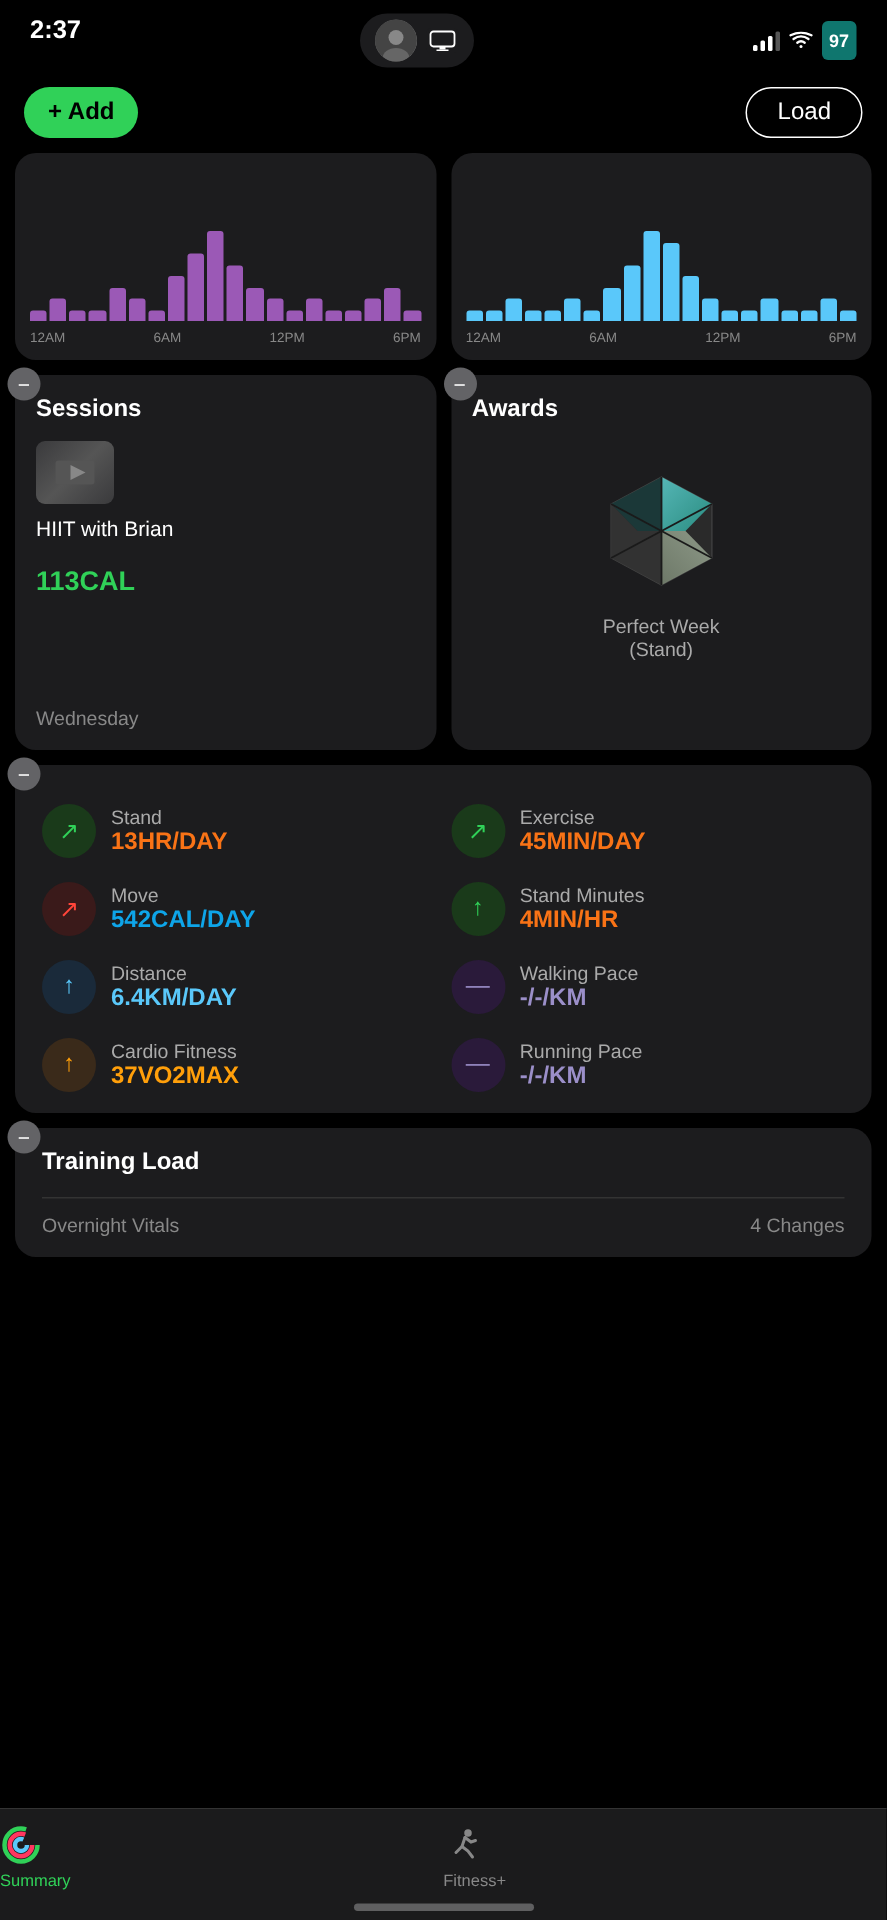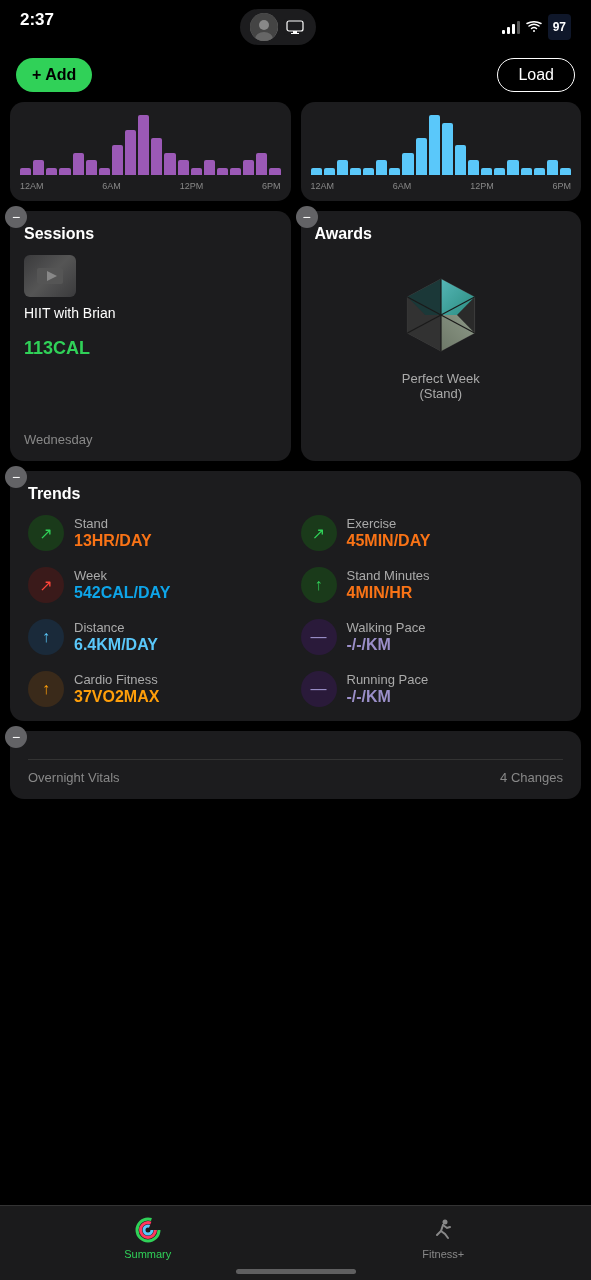--- a/index.html
+++ b/index.html
@@ -81,21 +81,21 @@
 
     .signal-bar {
       width: 3px;
       background: #fff;
       border-radius: 1px;
     }
 
     .battery {
       display: flex;
       align-items: center;
-      background: #0f172a;
+      background: #0f766e;
       border-radius: 4px;
       padding: 6px 5px;
       font-size: 12px;
       font-weight: 600;
       gap: 2px;
     }
 
     
     .top-bar {
       display: flex;
@@ -426,21 +426,21 @@
       display: flex;
       justify-content: space-around;
       align-items: center;
       padding: 10px 0 20px 0;
       backdrop-filter: blur(10px);
     }
 
     .tab-item {
       display: flex;
       flex-direction: column;
-      align-items: center;
+      align-items: flex-start;
       gap: 4px;
       cursor: pointer;
       flex: 1;
     }
 
     .tab-icon {
       width: 28px;
       height: 28px;
       display: flex;
       align-items: center;
@@ -468,21 +468,21 @@
 
     .scroll-content {
       padding-bottom: 100px;
     }
 
     
     .top-charts-row {
       display: flex;
       gap: 10px;
       margin-bottom: 10px;
-      height: 99px;
+      height: 138px;
     }
 
     .top-chart-card {
       flex: 1;
       background: #1c1c1e;
       border-radius: 14px;
       padding: 10px;
       display: flex;
       flex-direction: column;
       justify-content: flex-end;
@@ -654,21 +654,20 @@
       <div class="award-name">
         <span>Perfect Week</span><br>
         <span>(Stand)</span>
       </div>
     </div>
 
   </div>
 
   <div class="full-card">
     <div class="remove-btn">−</div>
-    <div class="card-header">Trends</div>
     <div class="trends-grid" id="trends-grid">
         <div class="trend-item">
       <div class="trend-arrow" style="background:#1a3a1a; color:#30d158">
         ↗
       </div>
       <div class="trend-text">
         <div class="trend-label">Stand</div>
         <div class="trend-value green">13HR/DAY</div>
       </div>
     </div>
@@ -679,21 +678,21 @@
       <div class="trend-text">
         <div class="trend-label">Exercise</div>
         <div class="trend-value green">45MIN/DAY</div>
       </div>
     </div>
         <div class="trend-item">
       <div class="trend-arrow" style="background:#3a1a1a; color:#ff453a">
         ↗
       </div>
       <div class="trend-text">
-        <div class="trend-label">Week</div>
+        <div class="trend-label">Move</div>
         <div class="trend-value red">542CAL/DAY</div>
       </div>
     </div>
         <div class="trend-item">
       <div class="trend-arrow" style="background:#1a3a1a; color:#30d158">
         ↑
       </div>
       <div class="trend-text">
         <div class="trend-label">Stand Minutes</div>
         <div class="trend-value green">4MIN/HR</div>
@@ -733,20 +732,21 @@
       <div class="trend-text">
         <div class="trend-label">Running Pace</div>
         <div class="trend-value purple-dim">-/-/KM</div>
       </div>
     </div>
       </div>
   </div>
 
   <div class="full-card">
     <div class="remove-btn">−</div>
+    <div class="card-header">Training Load</div>
     <div class="training-load-footer">
       <span class="training-load-footer-left">Overnight Vitals</span>
       <span class="training-load-footer-right">4 Changes</span>
     </div>
   </div>
 
 </div>
 
 <div class="tab-bar">
   <div class="tab-item">

